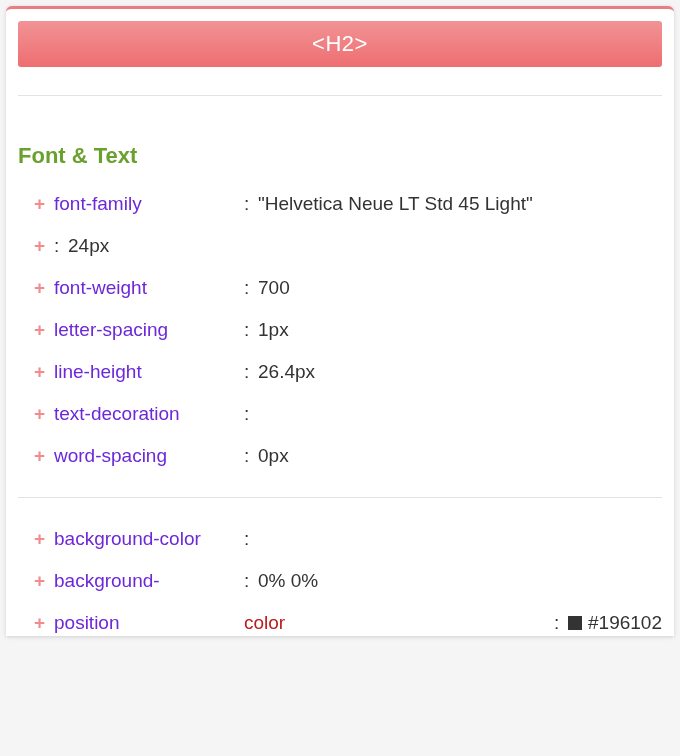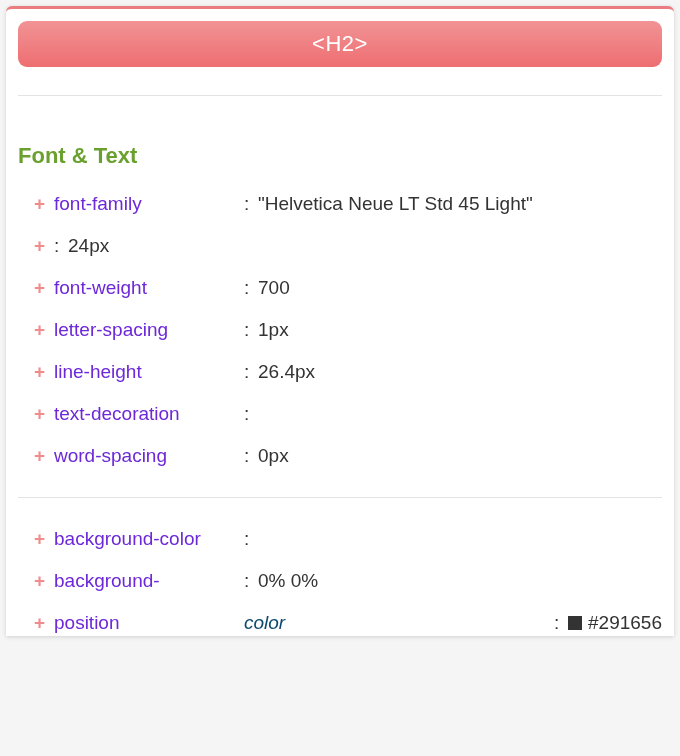--- a/index.html
+++ b/index.html
@@ -16,21 +16,21 @@
     box-shadow: 0 1px 4px rgba(0,0,0,0.15);
     padding: 12px 12px 0 12px;
   }
   .header-bar {
     background: linear-gradient(#f19395, #ee6e71);
     color: #fff;
     text-align: center;
     font-size: 22px;
     font-weight: 400;
     padding: 10px 0;
-    border-radius: 9px;
+    border-radius: 3px;
     letter-spacing: 0.5px;
   }
   .section {
     padding: 28px 0 0 0;
   }
   .divider {
     border: none;
     border-top: 1px solid #e3e3e3;
     margin: 28px 0 0 0;
   }
@@ -165,23 +165,23 @@
       <div class="prop-row">
         <span class="plus">+</span>
         <span class="prop-name">background-</span>
         <span class="colon">:</span>
         <span class="prop-value">0% 0%</span>
       </div>
 
       <div class="prop-row" style="margin-bottom:8px;">
         <span class="plus">+</span>
         <span class="prop-name">position</span>
-        <span class="prop-value" style="color:#0c4a6e;font-style:italic;">color</span>
+        <span class="prop-value" style="color:#b91c1c;">color</span>
         <span class="colon">:</span>
         <span class="prop-value" style="flex:0 0 auto;">
-          <span class="swatch dark"></span><span>#291656</span>
+          <span class="swatch dark"></span><span>#196102</span>
         </span>
       </div>
 
     </div>
   </div>
 
 </div>
 
 </body></html>

